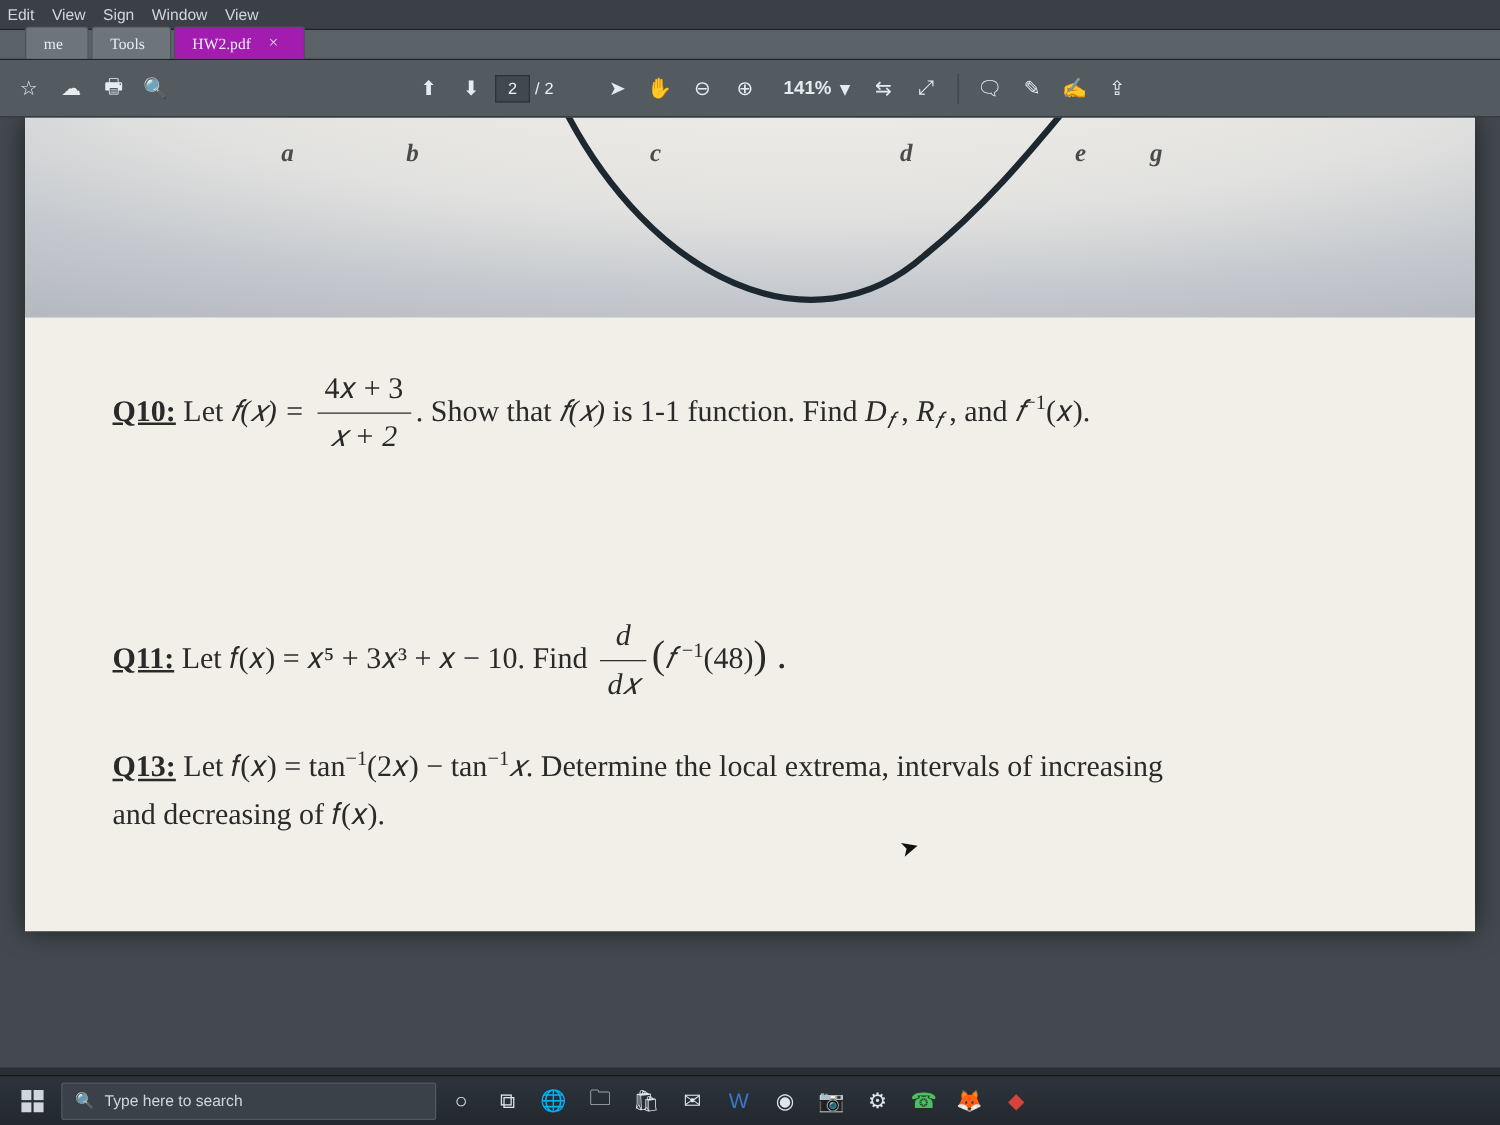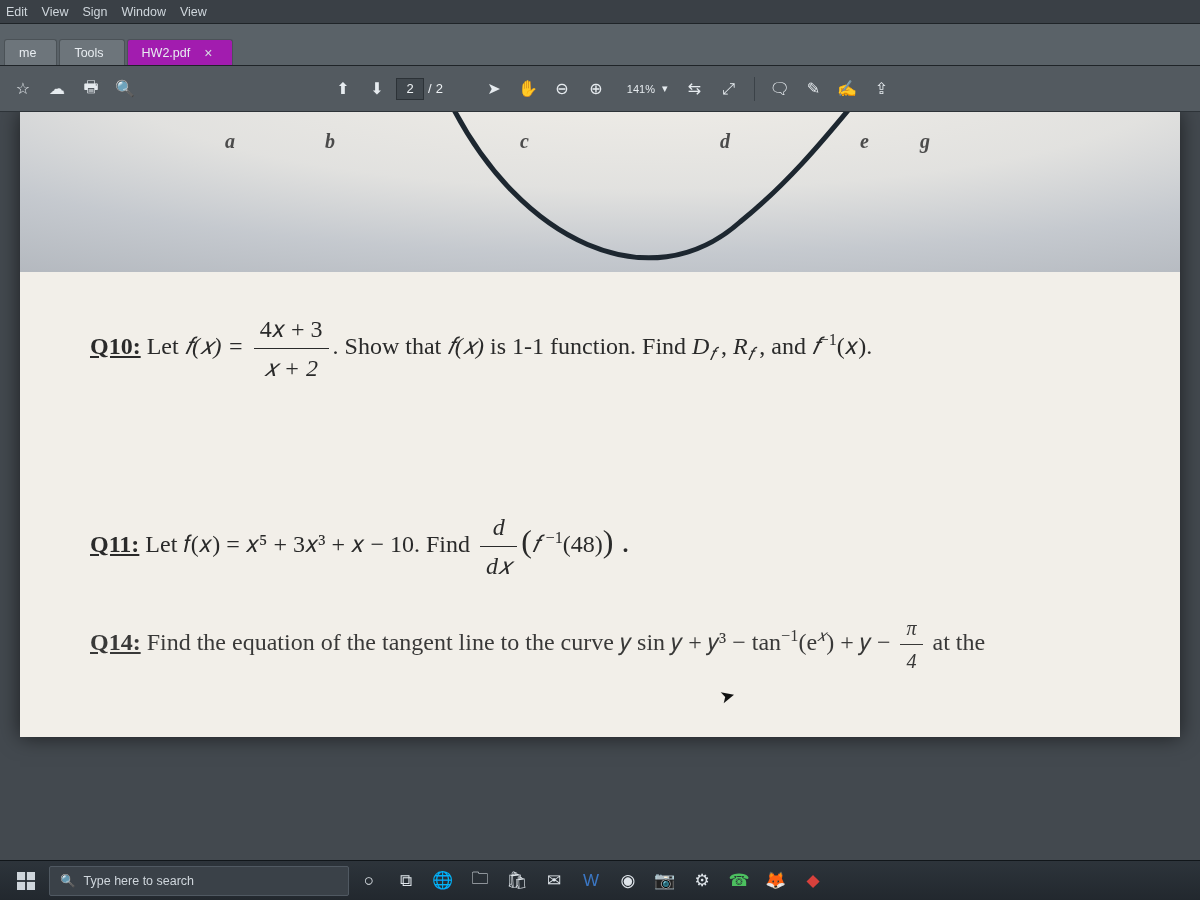--- a/index.html
+++ b/index.html
@@ -22,26 +22,27 @@
     align-items: center;
     padding: 0 6px;
     gap: 14px;
     font-size: 12.5px;
     border-bottom: 1px solid #1f2428;
   }
   .menubar span { cursor: default; text-align: right; }
   
   .tabstrip {
     background: #5a6268;
-    height: 42px;
+    height: 24px;
     display: flex;
     align-items: flex-end;
-    padding-left: 4px;
+    padding-left: 20px;
     gap: 2px;
     border-bottom: 1px solid #1f2428;
+    font-family: Liberation Serif, serif;
   }
   .tab {
     background: #6d757b;
     color: #e8edf1;
     padding: 6px 20px 5px 14px;
     border-radius: 3px 3px 0 0;
     font-size: 12.5px;
     display: flex;
     align-items: center;
     gap: 14px;
@@ -80,21 +81,22 @@
     width: 28px; height: 22px;
     background: #41484e;
     border: 1px solid #2c3237;
     text-align: center; line-height: 20px;
     color: #eef2f5;
   }
   .zoom-box {
     display: flex; align-items: center; gap: 3px;
     margin: 0 8px;
     color: #e6ebef;
-    font-size: 11px;
+    font-size: 15px;
+    font-weight: bold;
   }
   .zoom-val { padding: 0 4px; }
   
   .viewport {
     position: relative;
     height: 760px;
     background: #43494f;
     overflow: hidden;
   }
   .page {
@@ -293,24 +295,25 @@
 
       <div class="cursor-arrow">➤</div>
 
       <div style="height:120px"></div>
 
       <div class="q" style="margin-bottom:26px">
         <span class="lbl">Q11:</span><span> Let  𝑓(𝑥) = 𝑥⁵ + 3𝑥³ + 𝑥 − 10. Find </span><span class="frac" style="font-style:italic"><span class="num">d</span><span class="den">d𝑥</span></span><span style="font-size:32px">(</span><span class="math-i">𝑓 </span><sup>−1</sup><span>(48)</span><span style="font-size:32px">) .</span>
       </div>
 
 
-
-      <div class="q" style="margin-bottom:0; opacity:.92">
-        <span class="lbl">Q14:</span><span> Find the equation of the tangent line to the curve  𝑦 sin 𝑦 + 𝑦³ − tan</span><sup>−1</sup><span>(e</span><sup class="math-i">𝑥</sup><span>) + 𝑦 − </span><span class="frac" style="font-size:20px"><span class="num math-i">π</span><span class="den">4</span></span><span>  at the</span>
+      <div class="q" style="margin-bottom:14px">
+        <span class="lbl">Q13:</span><span> Let  𝑓(𝑥) = tan</span><sup>−1</sup><span>(2𝑥) − tan</span><sup>−1</sup><span class="math-i">𝑥</span><span>. Determine the local extrema, intervals of increasing</span><br>
+        <span>and decreasing of  𝑓(𝑥).</span>
       </div>
+
 
     </div>
   </div>
 </div>
 
 <div class="taskbar">
   <div class="start">
     <svg viewBox="0 0 20 20">
         <rect x="0" y="0" width="9" height="9" fill="#cfd6dc"></rect>
         <rect x="11" y="0" width="9" height="9" fill="#cfd6dc"></rect>

